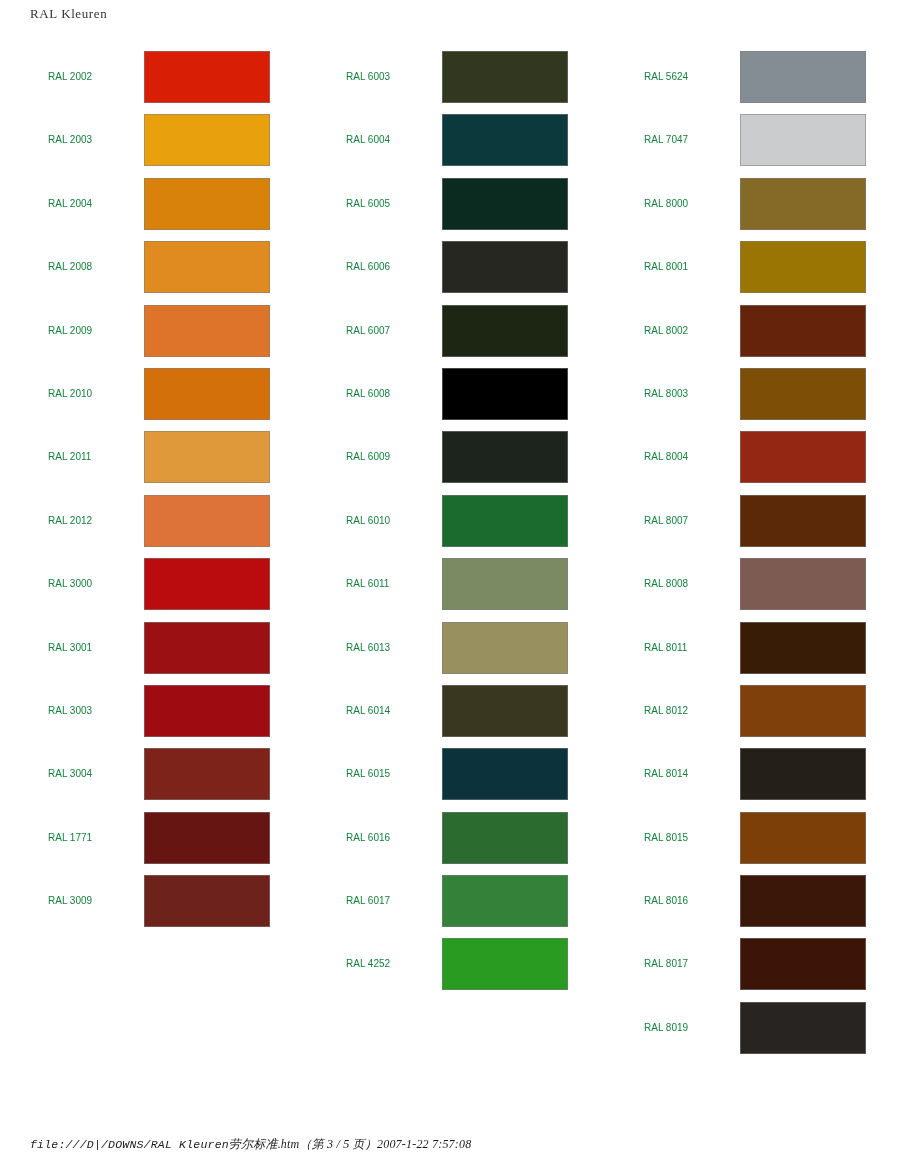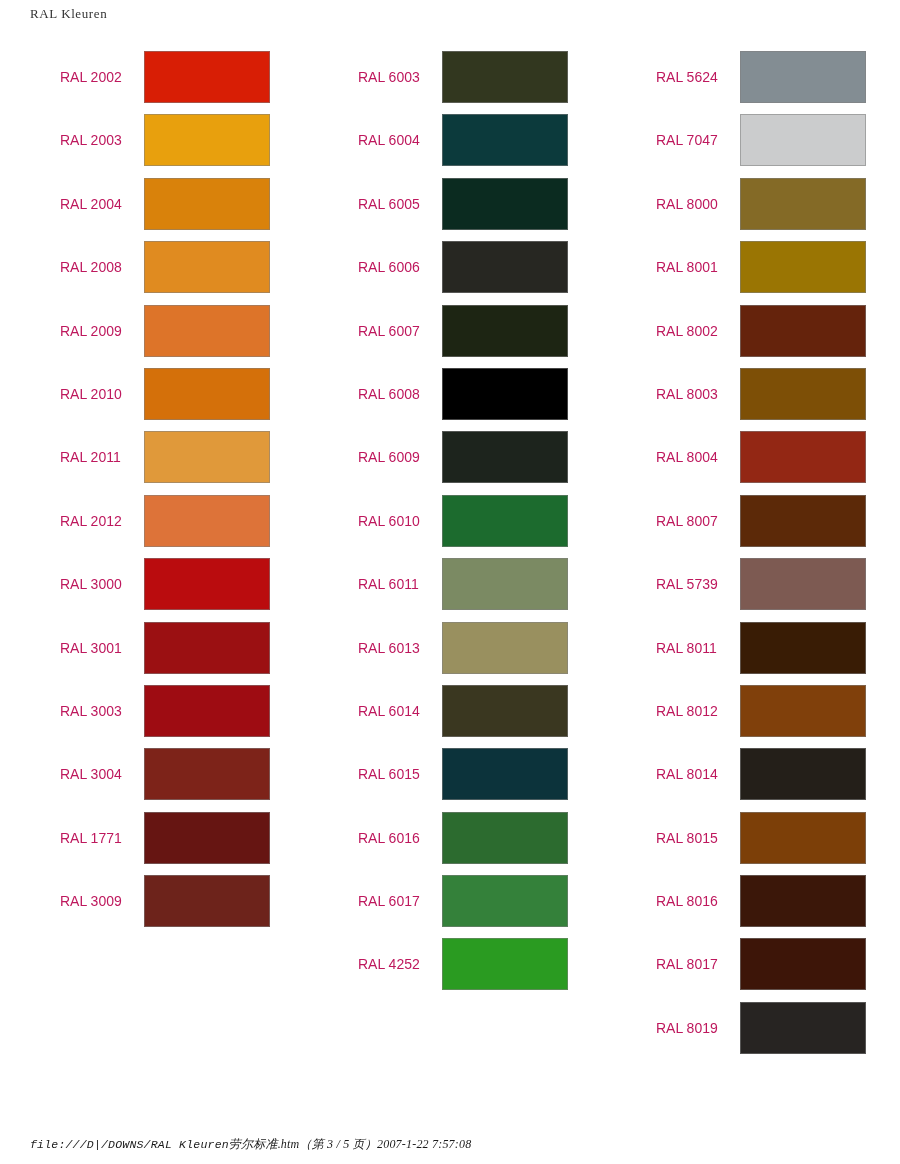--- a/index.html
+++ b/index.html
@@ -45,26 +45,26 @@
   #column-1 { left: 0px; }
   #column-2 { left: 298px; }
   #column-3 { left: 596px; }
 
   .swatch-row {
     position: relative;
     height: 63.4px;
   }
   .swatch-label {
     position: absolute;
-    left: 60px;
+    left: 48px;
     top: 19px;
     font-family: "Liberation Sans", sans-serif;
-    font-size: 14px;
+    font-size: 10px;
     line-height: 14px;
-    color: #be185d;
+    color: #15803d;
     white-space: nowrap;
   }
   .swatch-chip {
     position: absolute;
     left: 144px;
     top: 0px;
     width: 126px;
     height: 52px;
     border: 1px solid rgba(128,128,128,0.55);
     box-sizing: border-box;
@@ -243,21 +243,21 @@
       </div>
       <div class="swatch-row">
         <div class="swatch-label">RAL 8004</div>
         <div class="swatch-chip" style="background-color: rgb(147, 39, 20);"></div>
       </div>
       <div class="swatch-row">
         <div class="swatch-label">RAL 8007</div>
         <div class="swatch-chip" style="background-color: rgb(92, 41, 8);"></div>
       </div>
       <div class="swatch-row">
-        <div class="swatch-label">RAL 5739</div>
+        <div class="swatch-label">RAL 8008</div>
         <div class="swatch-chip" style="background-color: rgb(125, 90, 82);"></div>
       </div>
       <div class="swatch-row">
         <div class="swatch-label">RAL 8011</div>
         <div class="swatch-chip" style="background-color: rgb(57, 28, 5);"></div>
       </div>
       <div class="swatch-row">
         <div class="swatch-label">RAL 8012</div>
         <div class="swatch-chip" style="background-color: rgb(128, 64, 11);"></div>
       </div>

